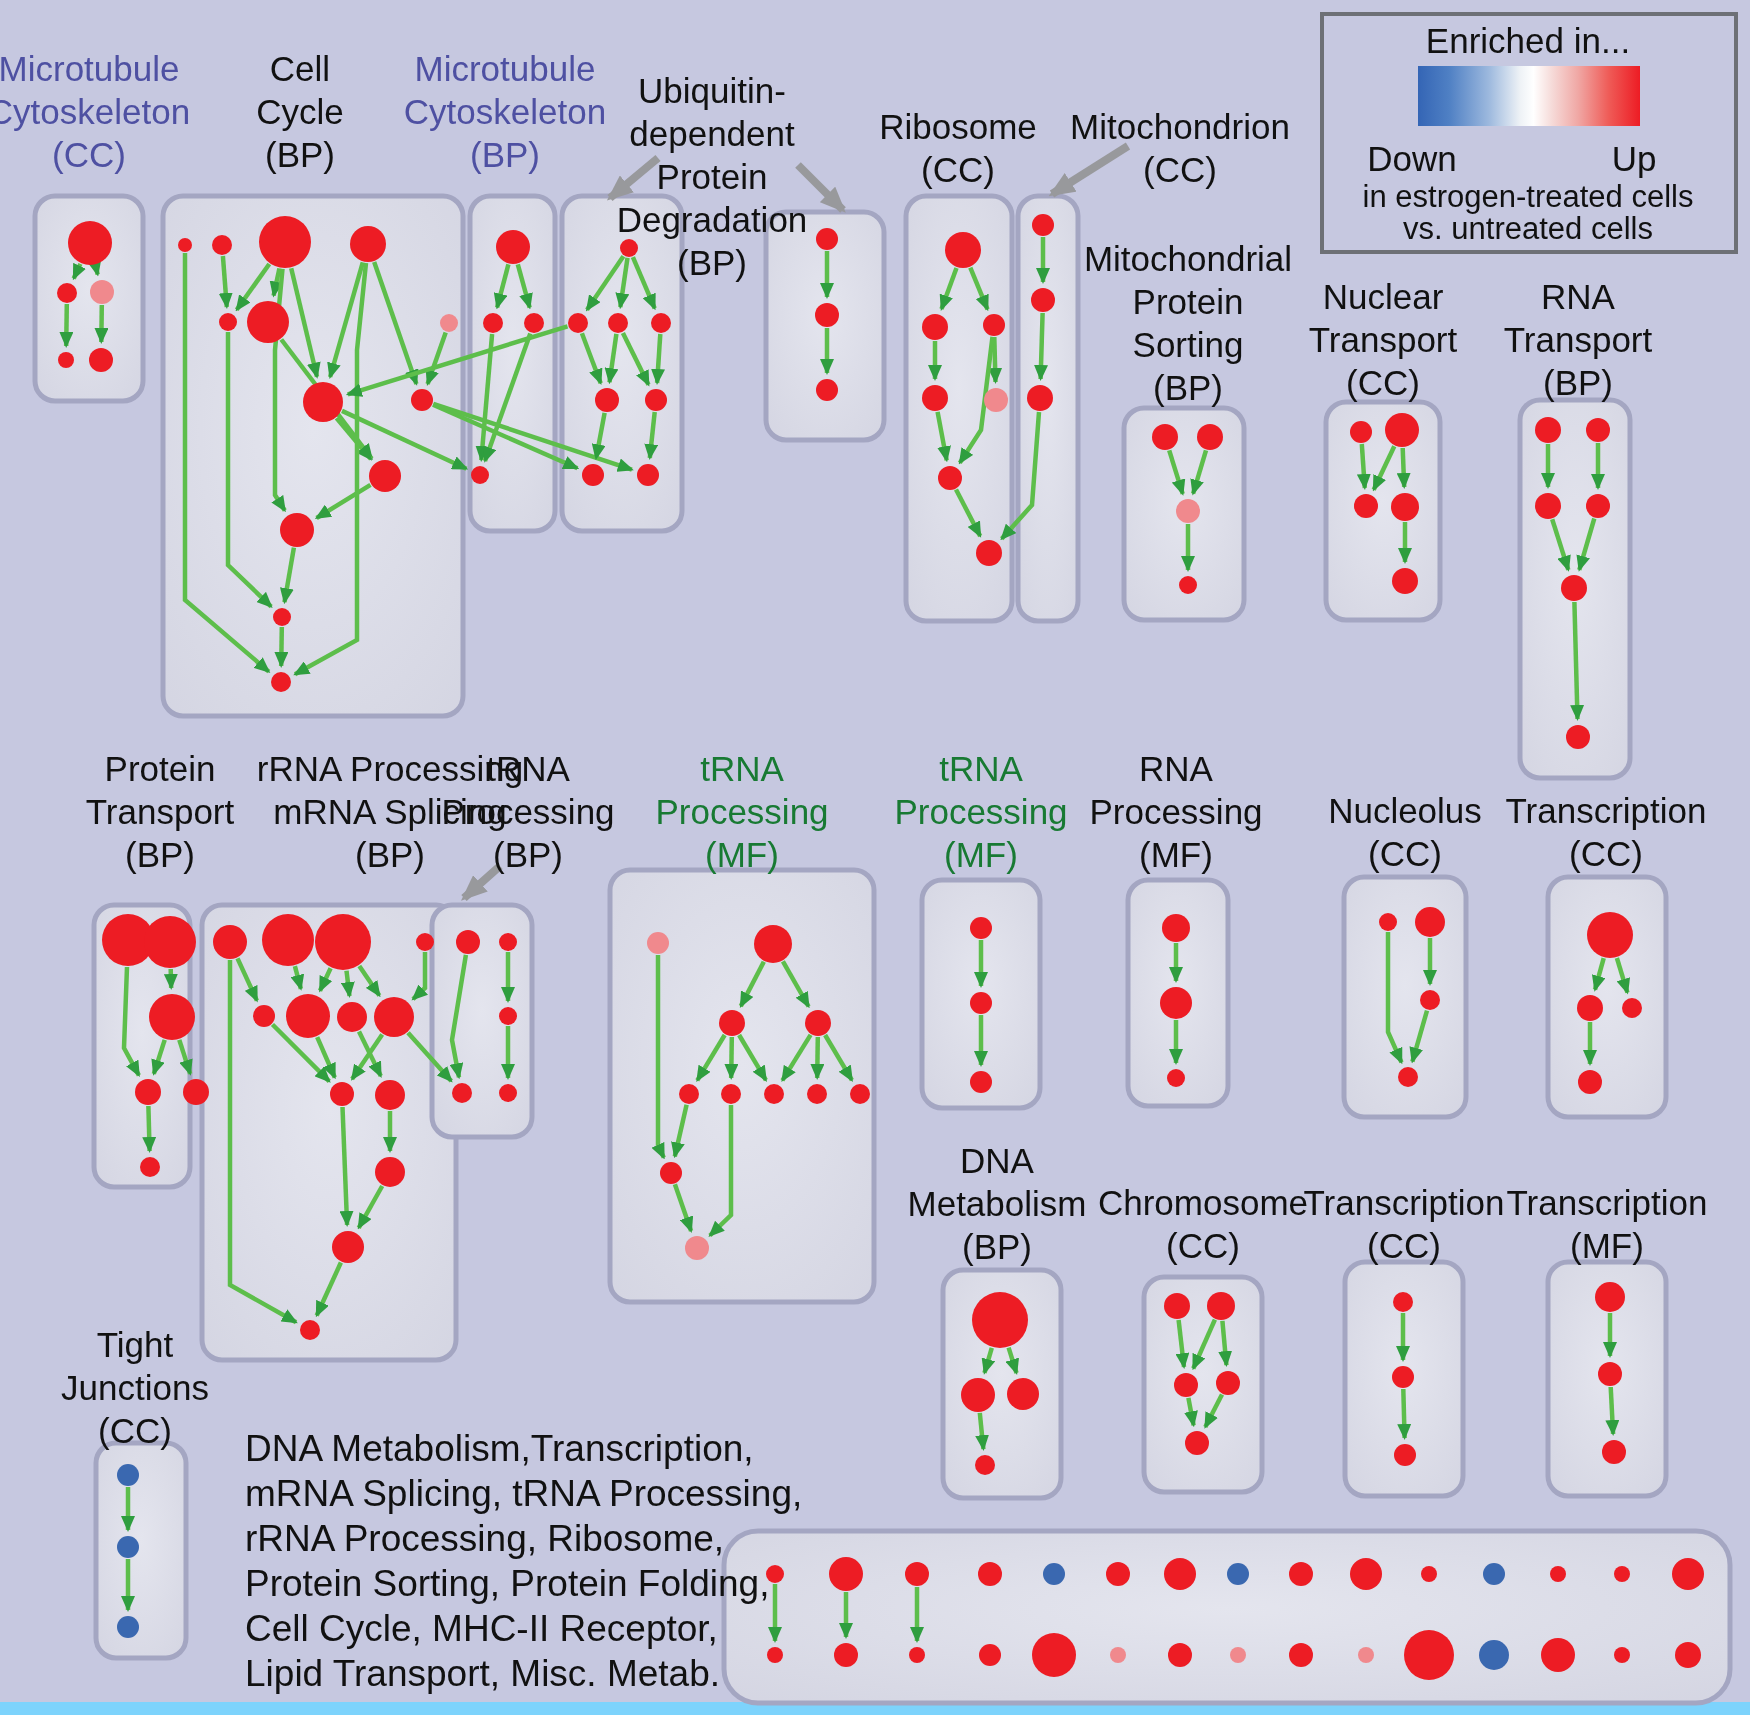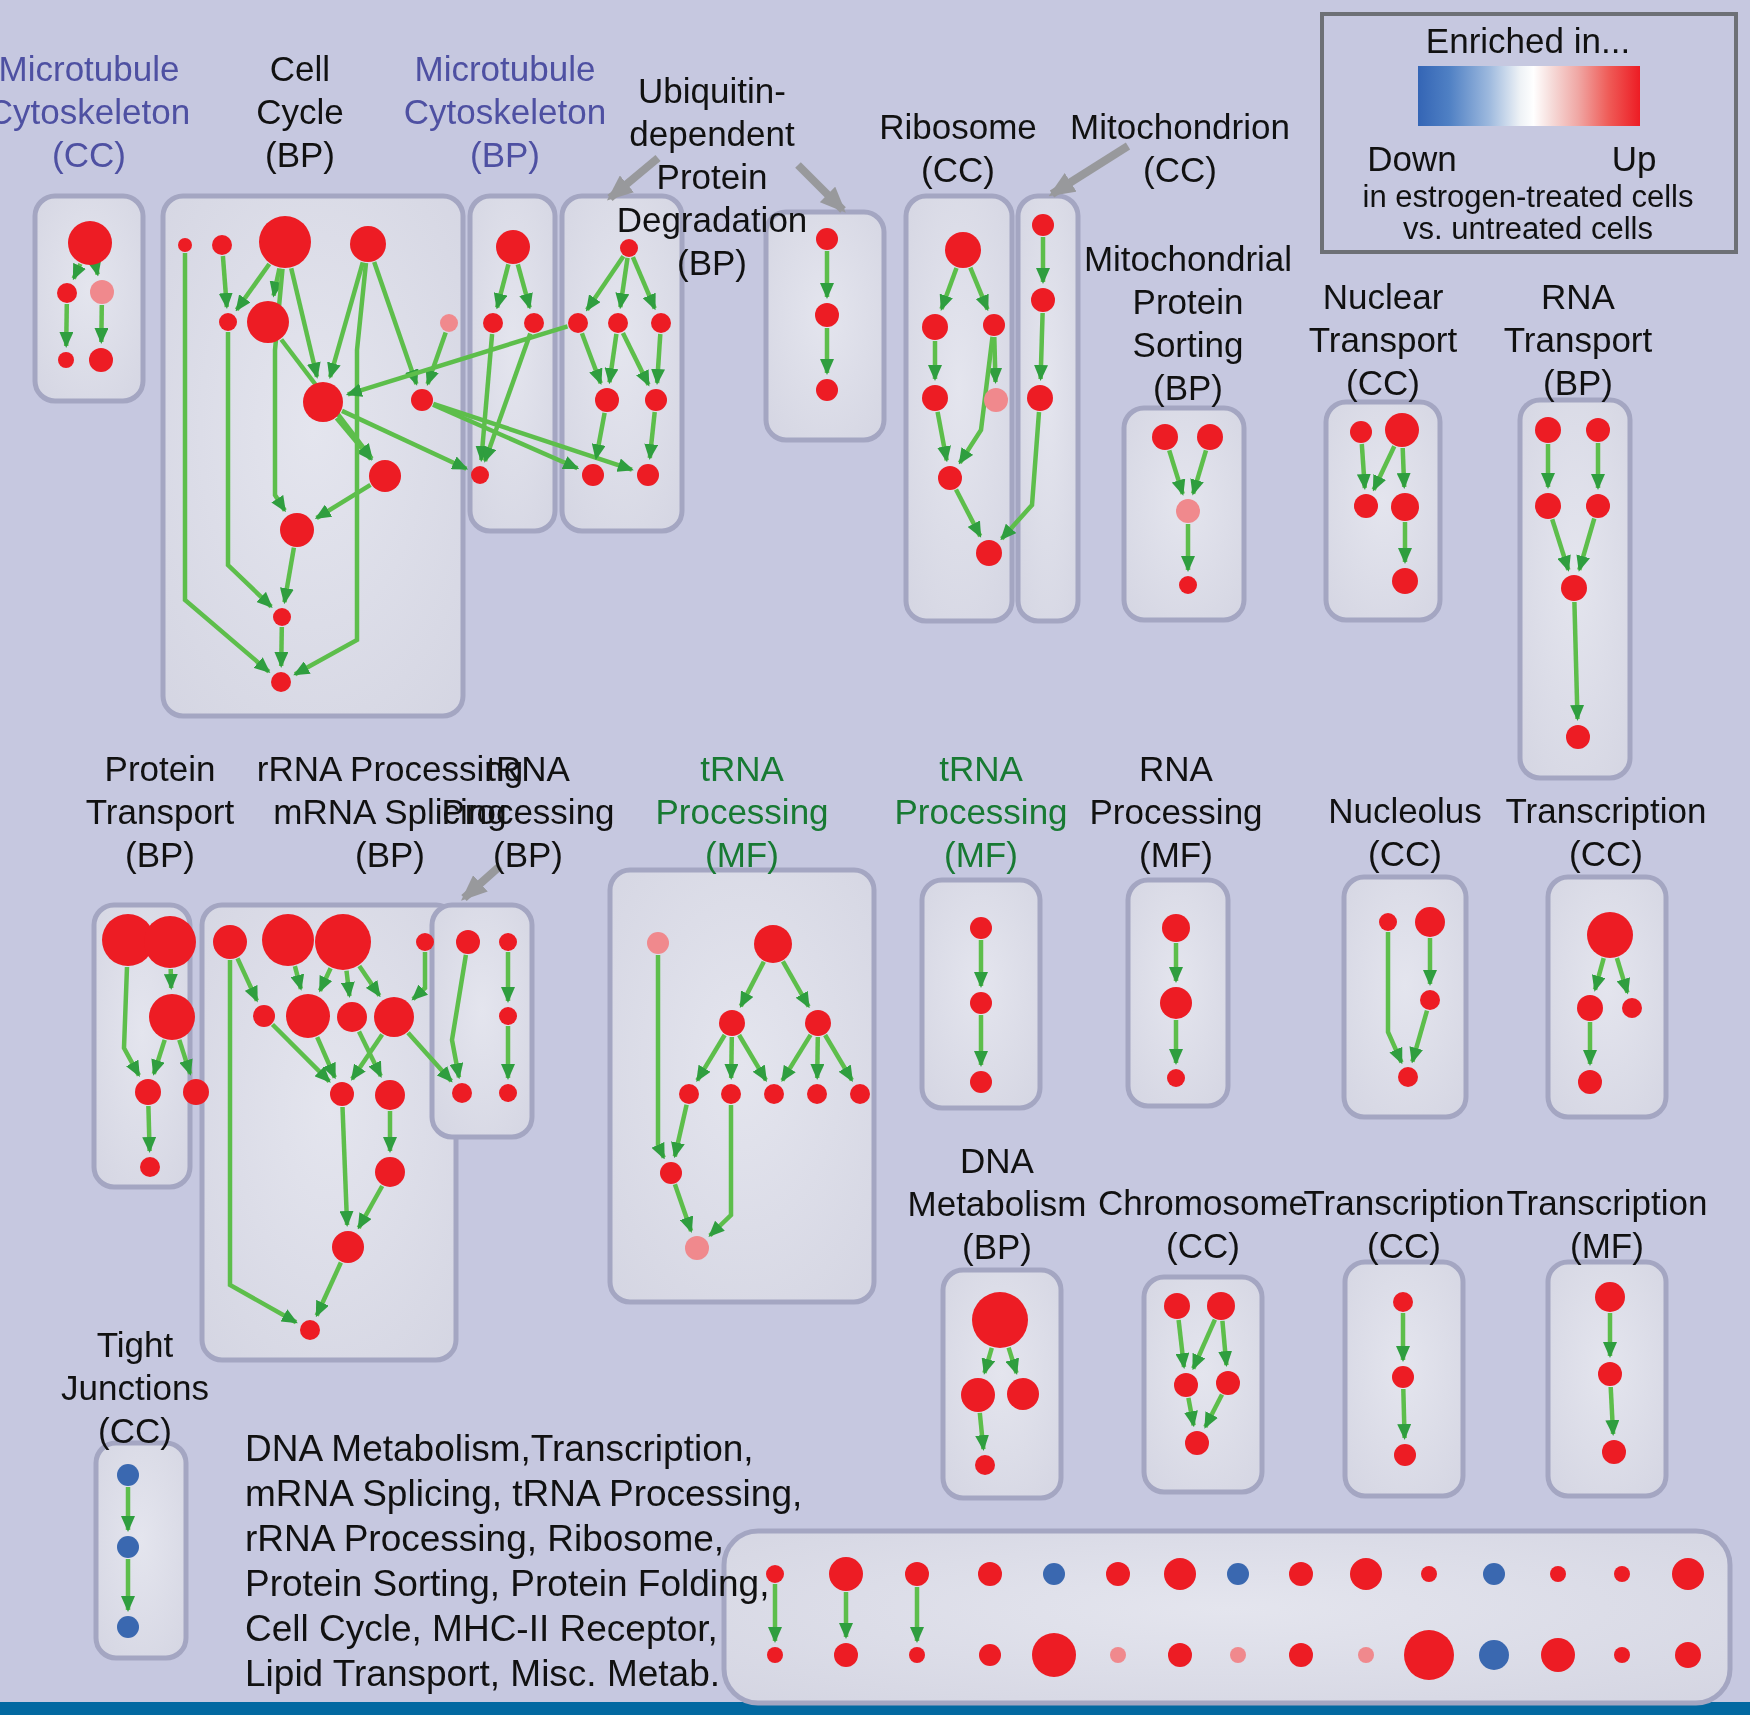--- a/index.html
+++ b/index.html
@@ -1,16 +1,16 @@
 <!DOCTYPE html>
 <html><head>
 <meta charset="utf-8">
 <style>
   html,body{margin:0;padding:0;background:#ffffff;}
-  #stage{position:relative;width:1750px;height:1715px;background:#0369a1;overflow:hidden;
+  #stage{position:relative;width:1750px;height:1715px;background:#7dd3fc;overflow:hidden;
          font-family:"Liberation Sans", sans-serif;}
   svg text{font-family:"Liberation Sans", sans-serif;}
   .legend-title{font-size:35px;fill:#111;}
   .legend-sub{font-size:31px;fill:#111;}
 </style>
 </head>
 <body>
 <div id="stage">
 
 

